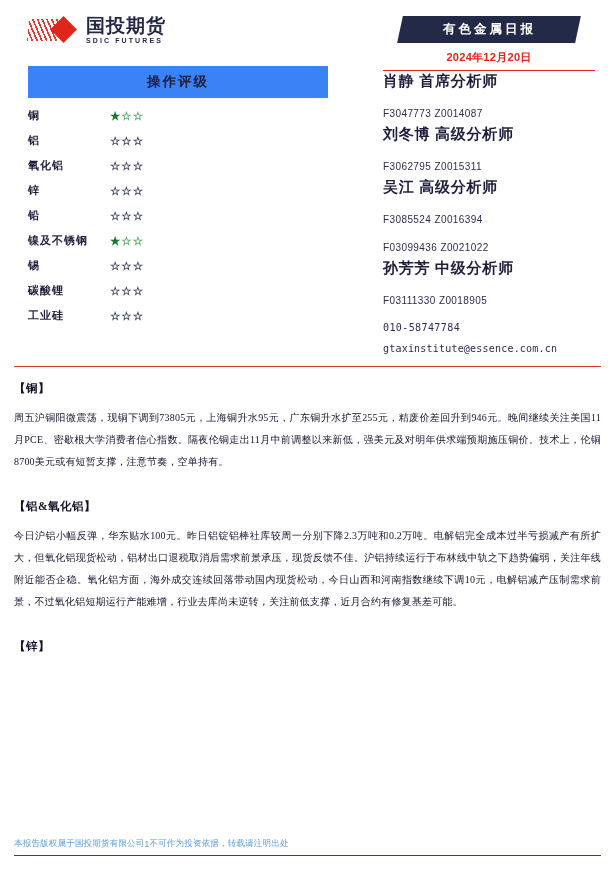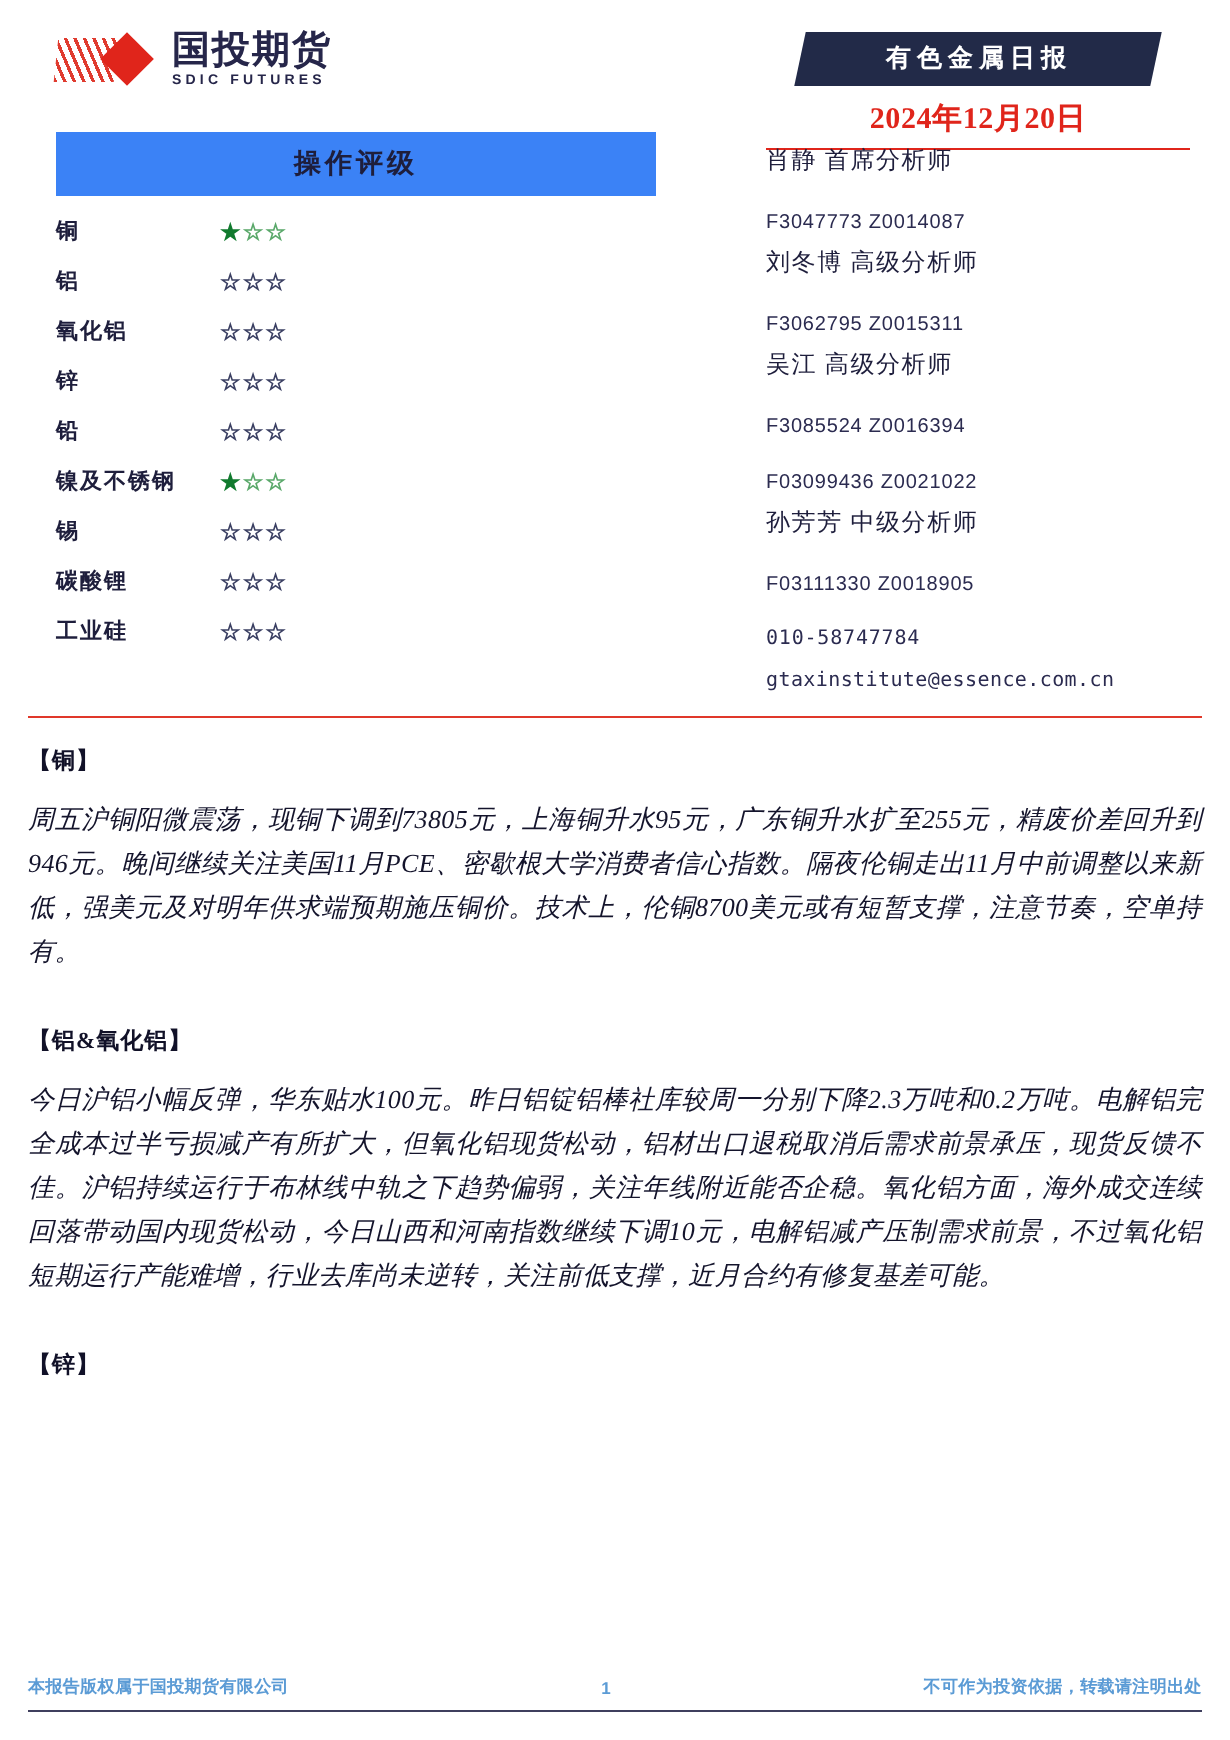--- a/index.html
+++ b/index.html
@@ -102,25 +102,25 @@
     transform: skewX(-12deg);
     width: 178px;
     margin: 0 auto;
   }
   .banner span {
     display: inline-block;
     transform: skewX(12deg);
   }
   .report-date {
     color: #e0251b;
-    font-size: 15px;
+    font-size: 11px;
     font-weight: bold;
     margin-top: 7px;
     letter-spacing: .3px;
-    font-family: Liberation Serif, serif;
+    font-family: Liberation Sans, sans-serif;
   }
   .date-rule {
     border: none;
     border-top: 1px solid #e0251b;
     margin: 5px 0 0 0;
     width: 100%;
   }
 
   
   .top-area {
@@ -161,22 +161,22 @@
   .star-on  { color: #117a2e; }
   .star-off-green { color: #5aa86a; }
   .star-off { color: #3a3f62; }
 
   .analysts {
     width: 212px;
     margin-right: 6px;
     padding-left: 2px;
   }
   .an-name {
-    font-size: 12px;
-    font-weight: normal;
+    font-size: 15px;
+    font-weight: bold;
     color: #1e1e3c;
     margin-top: 6px;
     letter-spacing: .8px;
   }
   .an-code {
     font-size: 10px;
     color: #2b2b50;
     margin-top: 17px;
     letter-spacing: .4px;
     font-family: "Liberation Sans", sans-serif;
@@ -208,50 +208,47 @@
   }
   .sec { margin-bottom: 26px; }
   .sec-title {
     font-size: 11.5px;
     font-weight: bold;
     color: #111128;
     letter-spacing: .5px;
     margin-bottom: 11px;
   }
   .sec-body {
-    font-size: 13px;
+    font-size: 10px;
     line-height: 22px;
     color: #14142c;
     text-align: justify;
     text-justify: inter-ideograph;
     letter-spacing: .2px;
-    font-style: italic;
   }
 
   
   .footer {
     position: absolute;
     left: 14px;
     right: 14px;
     bottom: 14px;
   }
   .footer-rule {
     border: none;
     border-top: 1px solid #3f3f5e;
     margin: 0 0 0 0;
   }
   .footer-row {
     display: flex;
-    justify-content: space-between;
     align-items: center;
     font-size: 8.5px;
     color: #5b9bd5;
     padding-bottom: 5px;
     font-family: "Liberation Sans", sans-serif;
-    font-weight: bold;
   }
   .footer-left { letter-spacing: .2px; }
   .footer-center { letter-spacing: .2px; }
   .footer-right { letter-spacing: .2px; }
 </style>
 </head>
 <body>
 
 <div class="page">
 

